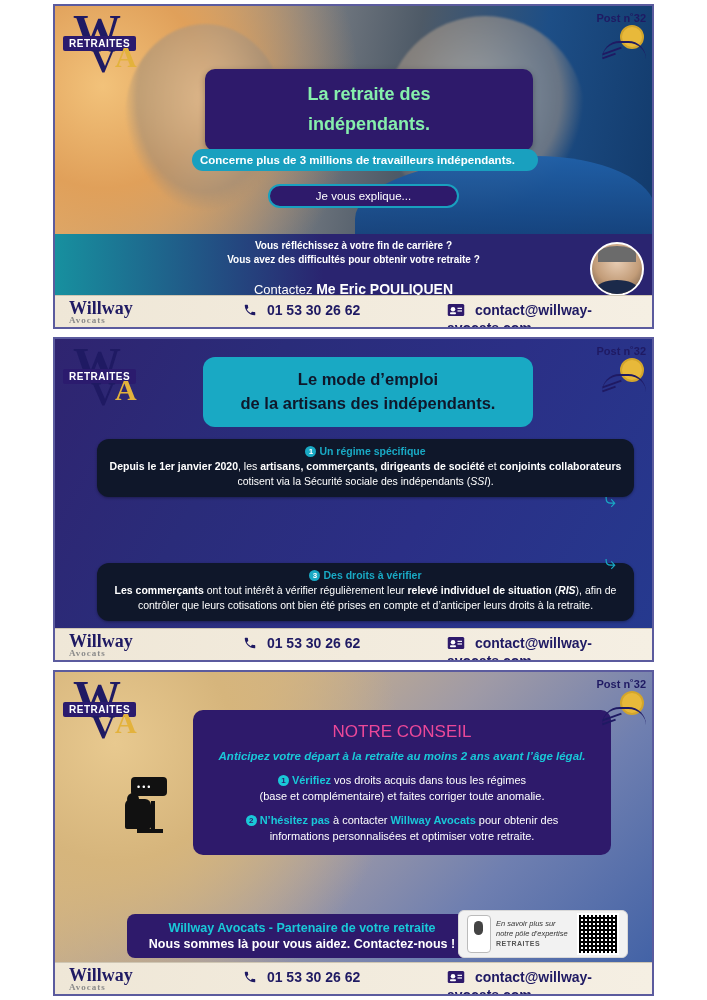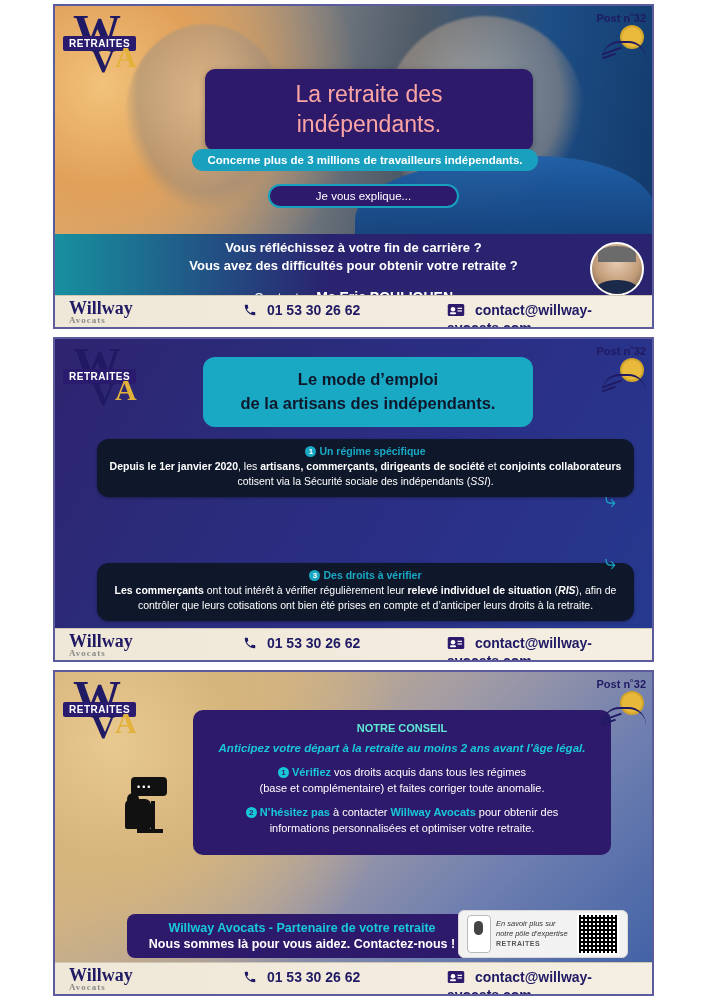--- a/index.html
+++ b/index.html
@@ -92,39 +92,39 @@
     border-radius:60% 40% 0 0 / 70% 60% 0 0;opacity:.95;
   }
 
   .title-box{
     position:absolute;left:150px;top:63px;width:300px;
     background:#2e1a6b;border-radius:10px;
     padding:10px 14px 12px;text-align:center;
     box-shadow:0 2px 6px rgba(0,0,0,.3);
   }
   .title-box .l1,.title-box .l2{
-    color:#fca5a5;font-weight:normal;font-size:23px;line-height:30px;
+    color:#86efac;font-weight:bold;font-size:18px;line-height:30px;
   }
   .ribbon{
     position:absolute;left:137px;top:143px;width:330px;
     background:#19a0bf;color:#fff;border-radius:14px;
-    font-size:11.5px;font-weight:bold;text-align:center;padding:5px 8px;
+    font-size:11.5px;font-weight:bold;padding:5px 8px;
   }
   .explain-btn{
     position:absolute;left:213px;top:178px;width:175px;
     background:#2e1a6b;border:2px solid #19a0bf;border-radius:14px;
     color:#fff;font-size:11.5px;text-align:center;padding:4px 6px;
   }
 
   .band{
     position:absolute;left:0;top:228px;width:597px;height:66px;
     background:linear-gradient(90deg,#17909f 0%, #2a2470 45%, #2a2470 100%);
   }
   .band .l1,.band .l2{
-    color:#fff;font-weight:bold;font-size:13px;text-align:center;
+    color:#fff;font-weight:bold;font-size:10px;text-align:center;
     width:520px;margin:0 auto;
   }
   .band .l1{padding-top:6px;}
   .band .l2{padding-top:3px;}
   .band .l3{
     color:#fff;font-size:13px;text-align:center;width:520px;margin:16px auto 0;
   }
   .band .l3 b{font-weight:bold;font-size:14px;}
   .band .portrait{
     position:absolute;right:8px;top:8px;width:50px;height:50px;border-radius:50%;
@@ -188,21 +188,21 @@
     position:absolute;left:0;top:0;width:597px;height:322px;
     background:
       radial-gradient(circle at 10% 22%, #e8c98f 0%, #d6b57c 20%, rgba(214,181,124,0) 48%),
       linear-gradient(135deg,#e2bd82 0%, #cbb089 25%, #9f9aa6 48%, #6f7fb0 70%, #3d5fa5 100%);
   }
   .notre{
     position:absolute;left:138px;top:38px;width:418px;height:145px;
     background:#2e1a6b;border-radius:10px;padding:10px 14px;box-sizing:border-box;
     text-align:center;
   }
-  .notre h3{margin:2px 0 8px;color:#5eead4;font-size:11px;font-weight:bold;}
+  .notre h3{margin:2px 0 8px;color:#ec4899;font-size:17px;font-weight:normal;}
   .notre .sub{color:#19c8d8;font-size:11.5px;font-weight:bold;font-style:italic;margin-bottom:10px;}
   .notre .li{color:#fff;font-size:11px;line-height:16px;margin-bottom:8px;}
   .notre .li .num{
     display:inline-block;width:11px;height:11px;border-radius:50%;
     background:#19c8d8;color:#2e1a6b;font-size:8px;line-height:11px;text-align:center;
     margin-right:3px;vertical-align:1px;font-weight:bold;
   }
   .notre .cy{color:#19c8d8;font-weight:bold;}
 
   .speaker{

